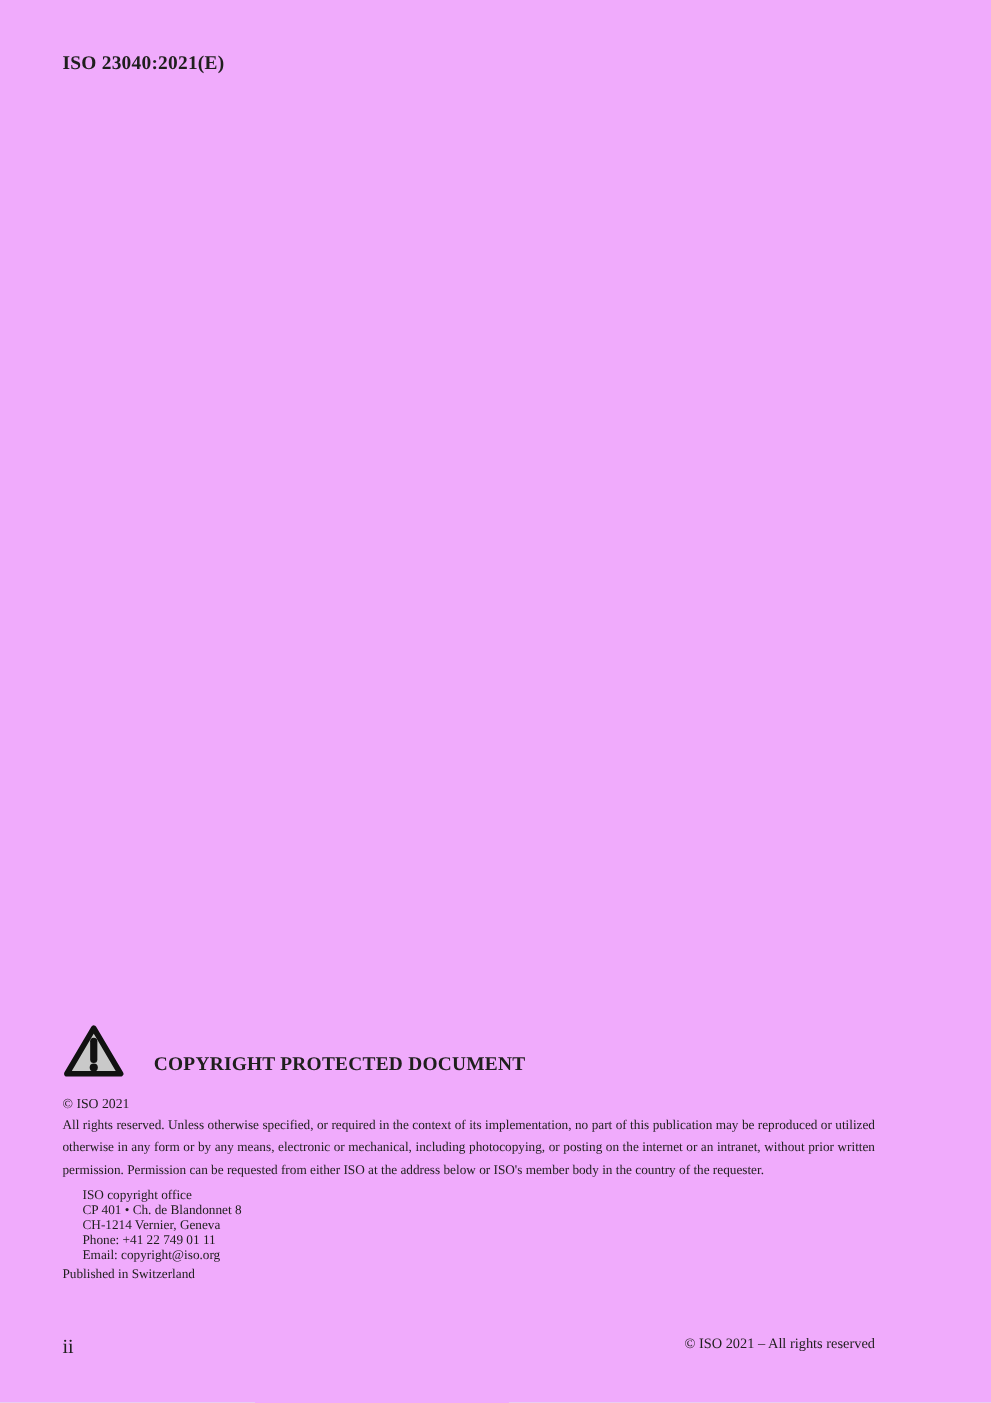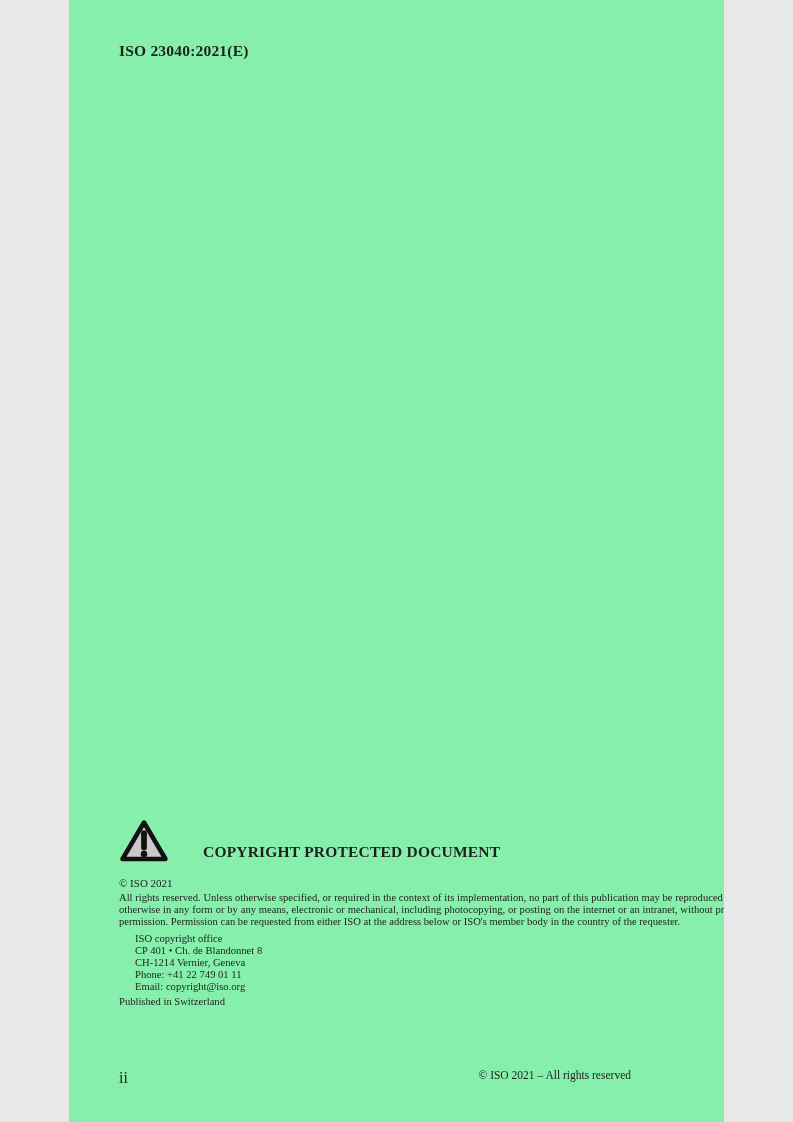--- a/index.html
+++ b/index.html
@@ -2,24 +2,24 @@
 <html><head>
 <meta charset="utf-8">
 <style>
   html, body {
     margin: 0;
     padding: 0;
     background: #e8e8e8;
   }
   .page {
     position: relative;
-    width: 655px;
+    width: 793px;
     height: 1122px;
     margin: 0 auto;
-    background: #86efac;
+    background: #f0abfc;
     font-family: "Liberation Serif", serif;
     color: #1f1f1d;
     overflow: hidden;
   }
   .doc-header {
     position: absolute;
     left: 50px;
     top: 42px;
     font-size: 15.5px;
     font-weight: bold;
@@ -27,21 +27,21 @@
   }
   .copyright-block {
     position: absolute;
     left: 50px;
     top: 816px;
     width: 650px;
   }
   .heading-row {
     display: flex;
     align-items: flex-end;
-    gap: 34px;
+    gap: 23px;
     height: 48px;
   }
   .warning-icon {
     width: 50px;
     height: 46px;
     flex: 0 0 auto;
     display: block;
   }
   .copyright-heading {
     font-size: 15.5px;
@@ -50,21 +50,21 @@
     letter-spacing: 0.2px;
     white-space: nowrap;
   }
   .copyright-notice {
     margin-top: 13px;
     font-size: 11px;
   }
   .copyright-body {
     margin-top: 3px;
     font-size: 10.6px;
-    line-height: 12px;
+    line-height: 18px;
     text-align: justify;
   }
   .address-block {
     margin-top: 5px;
     margin-left: 16px;
     font-size: 10.6px;
     line-height: 12.1px;
   }
   .published-line {
     margin-top: 3px;

